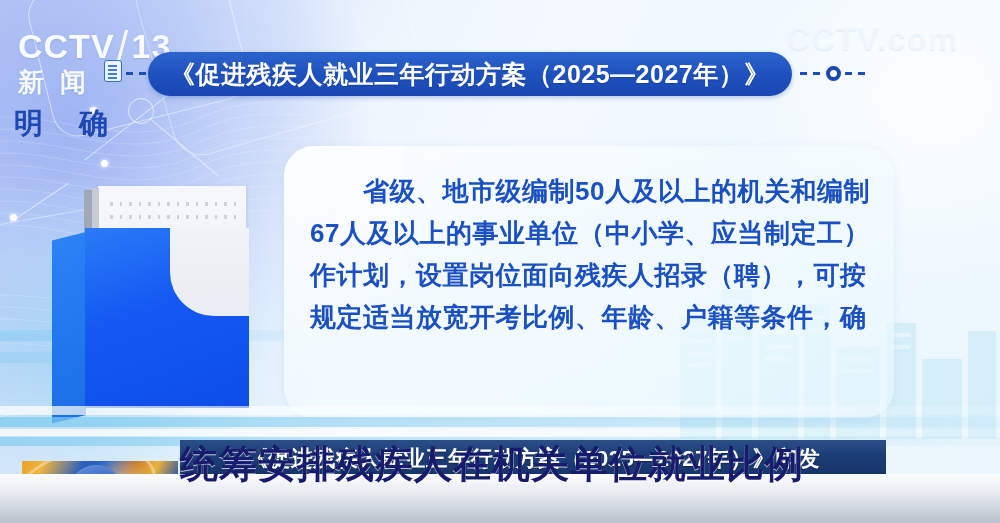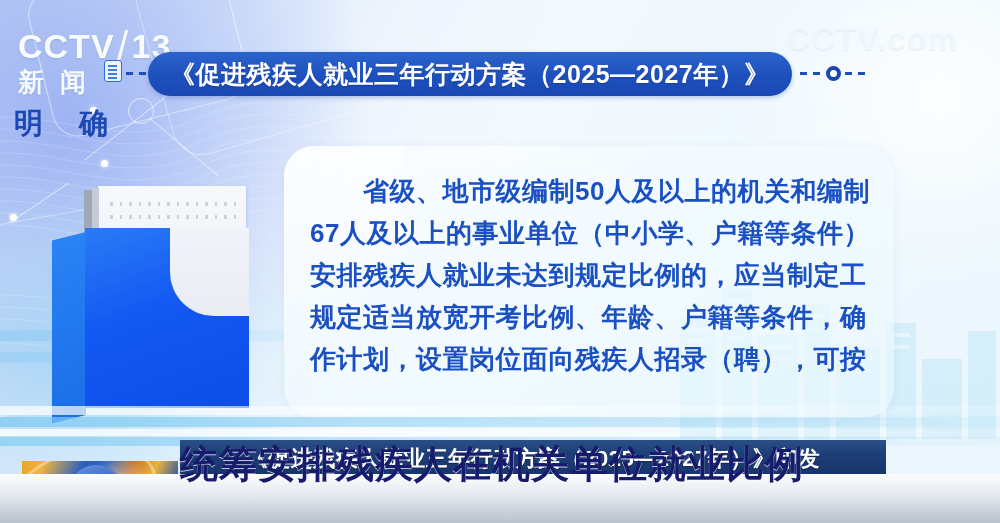--- a/index.html
+++ b/index.html
@@ -469,24 +469,23 @@
     <div class="paper-edge2"></div>
     <div class="folder-side"></div>
     <div class="folder-front"></div>
     <div class="folder-notch"></div>
   </div>
 
   <div class="card">
     <div class="card-sheen"></div>
     <div class="card-body">
       <p class="first">省级、地市级编制50人及以上的机关和编制</p>
-      <p>67人及以上的事业单位（中小学、户籍等条件）</p>
-      <p>安排残疾人就业未达到规定比例的，应当制定工</p>
+      <p>67人及以上的事业单位（中小学、应当制定工）</p>
+      <p>作计划，设置岗位面向残疾人招录（聘），可按</p>
       <p>规定适当放宽开考比例、年龄、户籍等条件，确</p>
-      <p>作计划，设置岗位面向残疾人招录（聘），可按</p>
     </div>
   </div>
 
   <div class="stripes">
     <i style="top:2px;  height:9px;  background:linear-gradient(90deg, rgba(255,255,255,.75), rgba(255,255,255,.15));"></i>
     <i style="top:13px; height:10px; background:linear-gradient(90deg, rgba(126,203,240,.75), rgba(190,228,248,.18));"></i>
     <i style="top:25px; height:7px;  background:linear-gradient(90deg, rgba(255,255,255,.8), rgba(255,255,255,.12));"></i>
     <i style="top:33px; height:9px;  background:linear-gradient(90deg, rgba(126,203,240,.65), rgba(200,233,249,.14));"></i>
   </div>
 

